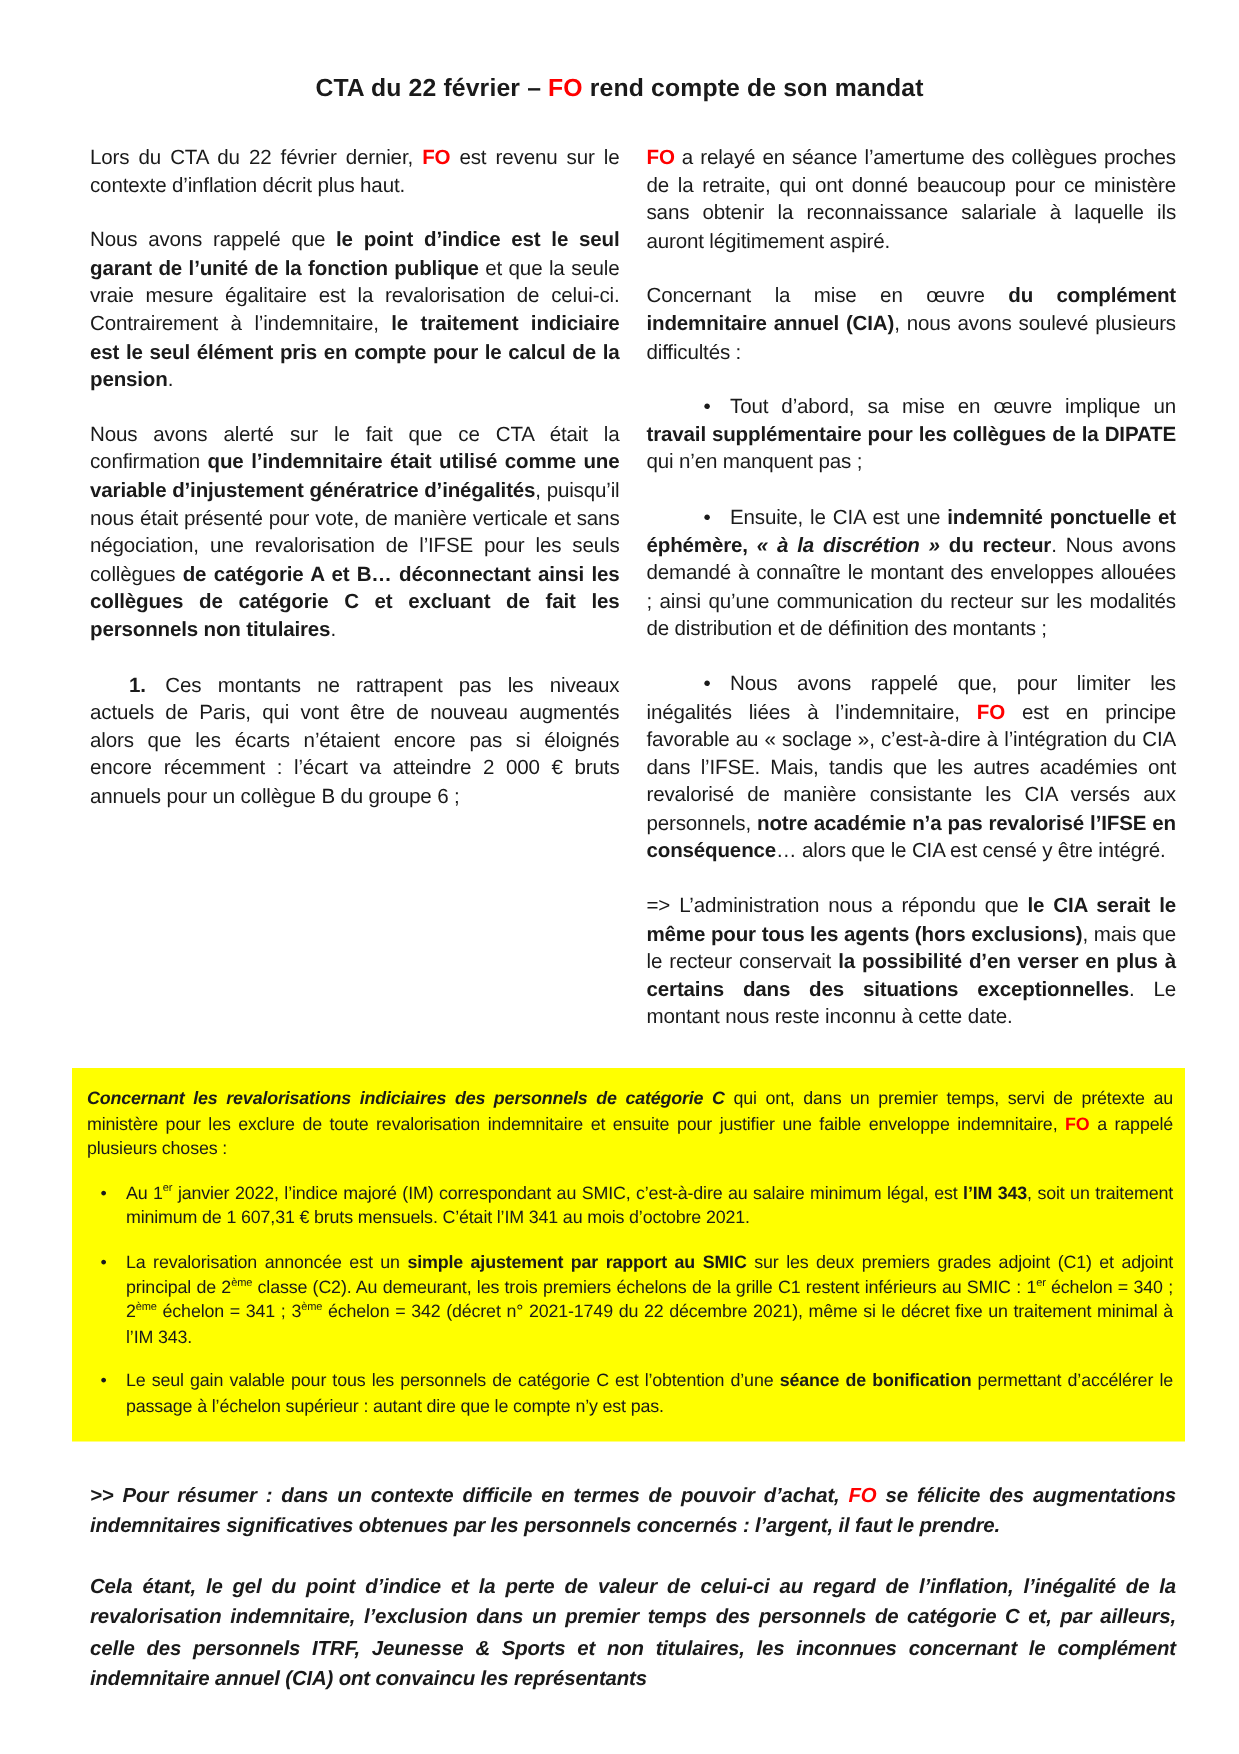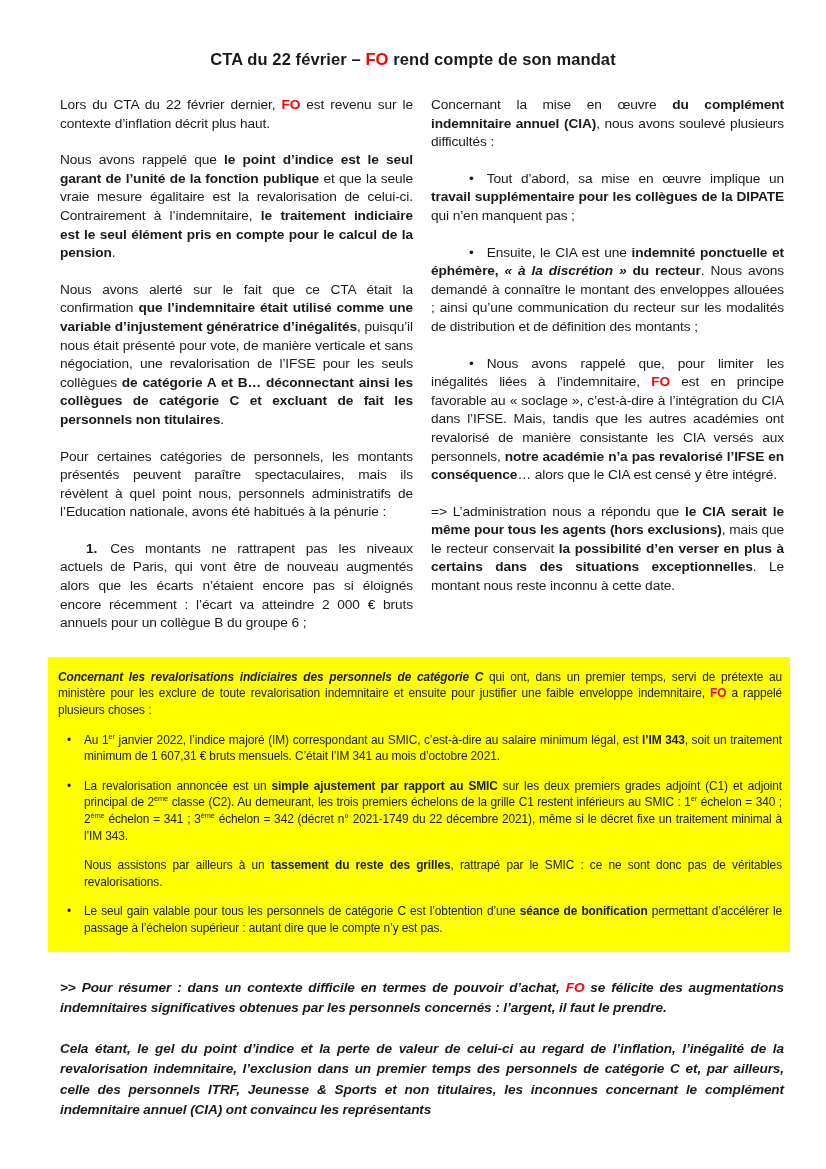--- a/index.html
+++ b/index.html
@@ -74,37 +74,36 @@
 
 <div class="page">
 
   <div class="doc-title"><span>CTA du 22 février – </span><span class="red">FO</span><span> rend compte de son mandat</span></div>
 
   <div class="columns">
     <div class="col">
         <div class="para plain"><span>Lors du CTA du 22 février dernier, </span><span class="b red">FO</span><span> est revenu sur le contexte d’inflation décrit plus haut.</span></div>
         <div class="para plain"><span>Nous avons rappelé que </span><span class="b">le point d’indice est le seul garant de l’unité de la fonction publique</span><span> et que la seule vraie mesure égalitaire est la revalorisation de celui-ci. Contrairement à l’indemnitaire, </span><span class="b">le traitement indiciaire est le seul élément pris en compte pour le calcul de la pension</span><span>.</span></div>
         <div class="para plain"><span>Nous avons alerté sur le fait que ce CTA était la confirmation </span><span class="b">que l’indemnitaire était utilisé comme une variable d’injustement génératrice d’inégalités</span><span>, puisqu’il nous était présenté pour vote, de manière verticale et sans négociation, une revalorisation de l’IFSE pour les seuls collègues </span><span class="b">de catégorie A et B… déconnectant ainsi les collègues de catégorie C et excluant de fait les personnels non titulaires</span><span>.</span></div>
-        <div class="para plain"><span>Pour certaines catégories de personnels, les montants présentés peuvent paraître spectaculaires, mais ils révèlent à quel point nous, personnels administratifs de l’Education nationale, avons été habitués à la pénurie :</span></div>
         <div class="para num"><span class="b tab">1.</span><span>Ces montants ne rattrapent pas les niveaux actuels de Paris, qui vont être de nouveau augmentés alors que les écarts n’étaient encore pas si éloignés encore récemment : l’écart va atteindre 2 000 € bruts annuels pour un collègue B du groupe 6 ;</span></div>
       </div>
     <div class="col">
+        <div class="para plain"><span class="b red">FO</span><span> a relayé en séance l’amertume des collègues proches de la retraite, qui ont donné beaucoup pour ce ministère sans obtenir la reconnaissance salariale à laquelle ils auront légitimement aspiré.</span></div>
         <div class="para plain"><span>Concernant la mise en œuvre </span><span class="b">du complément indemnitaire annuel (CIA)</span><span>, nous avons soulevé plusieurs difficultés :</span></div>
         <div class="para ibullet"><span class="tab">•</span><span>Tout d’abord, sa mise en œuvre implique un </span><span class="b">travail supplémentaire pour les collègues de la DIPATE</span><span> qui n’en manquent pas ;</span></div>
         <div class="para ibullet"><span class="tab">•</span><span>Ensuite, le CIA est une </span><span class="b">indemnité ponctuelle et éphémère, </span><span class="b i">« à la discrétion »</span><span class="b"> du recteur</span><span>. Nous avons demandé à connaître le montant des enveloppes allouées ; ainsi qu’une communication du recteur sur les modalités de distribution et de définition des montants ;</span></div>
         <div class="para ibullet"><span class="tab">•</span><span>Nous avons rappelé que, pour limiter les inégalités liées à l’indemnitaire, </span><span class="b red">FO</span><span> est en principe favorable au « soclage », c’est-à-dire à l’intégration du CIA dans l’IFSE. Mais, tandis que les autres académies ont revalorisé de manière consistante les CIA versés aux personnels, </span><span class="b">notre académie n’a pas revalorisé l’IFSE en conséquence</span><span>… alors que le CIA est censé y être intégré.</span></div>
         <div class="para plain"><span>=&gt; L’administration nous a répondu que </span><span class="b">le CIA serait le même pour tous les agents (hors exclusions)</span><span>, mais que le recteur conservait </span><span class="b">la possibilité d’en verser en plus à certains dans des situations exceptionnelles</span><span>. Le montant nous reste inconnu à cette date.</span></div>
       </div>
   </div>
 
   <div class="highlight-box">
       <div class="para plain"><span class="b i">Concernant les revalorisations indiciaires des personnels de catégorie C</span><span> qui ont, dans un premier temps, servi de prétexte au ministère pour les exclure de toute revalorisation indemnitaire et ensuite pour justifier une faible enveloppe indemnitaire, </span><span class="b red">FO</span><span> a rappelé plusieurs choses :</span></div>
       <div class="para hbullet"><span class="marker">•</span><span>Au 1</span><sup>er</sup><span> janvier 2022, l’indice majoré (IM) correspondant au SMIC, c’est-à-dire au salaire minimum légal, est </span><span class="b">l’IM 343</span><span>, soit un traitement minimum de 1 607,31 € bruts mensuels. C’était l’IM 341 au mois d’octobre 2021.</span></div>
       <div class="para hbullet"><span class="marker">•</span><span>La revalorisation annoncée est un </span><span class="b">simple ajustement par rapport au SMIC</span><span> sur les deux premiers grades adjoint (C1) et adjoint principal de 2</span><sup>ème</sup><span> classe (C2). Au demeurant, les trois premiers échelons de la grille C1 restent inférieurs au SMIC : 1</span><sup>er</sup><span> échelon = 340 ; 2</span><sup>ème</sup><span> échelon = 341 ; 3</span><sup>ème</sup><span> échelon = 342 (décret n° 2021-1749 du 22 décembre 2021), même si le décret fixe un traitement minimal à l’IM 343.</span></div>
-      <div class="para hindent"><span>Nous assistons par ailleurs à un </span><span class="b">tassement du reste des grilles</span><span>, rattrapé par le SMIC : ce ne sont donc pas de véritables revalorisations.</span></div>
       <div class="para hbullet"><span class="marker">•</span><span>Le seul gain valable pour tous les personnels de catégorie C est l’obtention d’une </span><span class="b">séance de bonification</span><span> permettant d’accélérer le passage à l’échelon supérieur : autant dire que le compte n’y est pas.</span></div>
     </div>
 
   <div class="footer">
       <div class="para plain"><span>&gt;&gt; Pour résumer : dans un contexte difficile en termes de pouvoir d’achat, </span><span class="red">FO</span><span> se félicite des augmentations indemnitaires significatives obtenues par les personnels concernés : l’argent, il faut le prendre.</span></div>
       <div class="para plain"><span>Cela étant, le gel du point d’indice et la perte de valeur de celui-ci au regard de l’inflation, l’inégalité de la revalorisation indemnitaire, l’exclusion dans un premier temps des personnels de catégorie C et, par ailleurs, celle des personnels ITRF, Jeunesse &amp; Sports et non titulaires, les inconnues concernant le complément indemnitaire annuel (CIA) ont convaincu les représentants </span></div>
     </div>
 
 </div>
 

